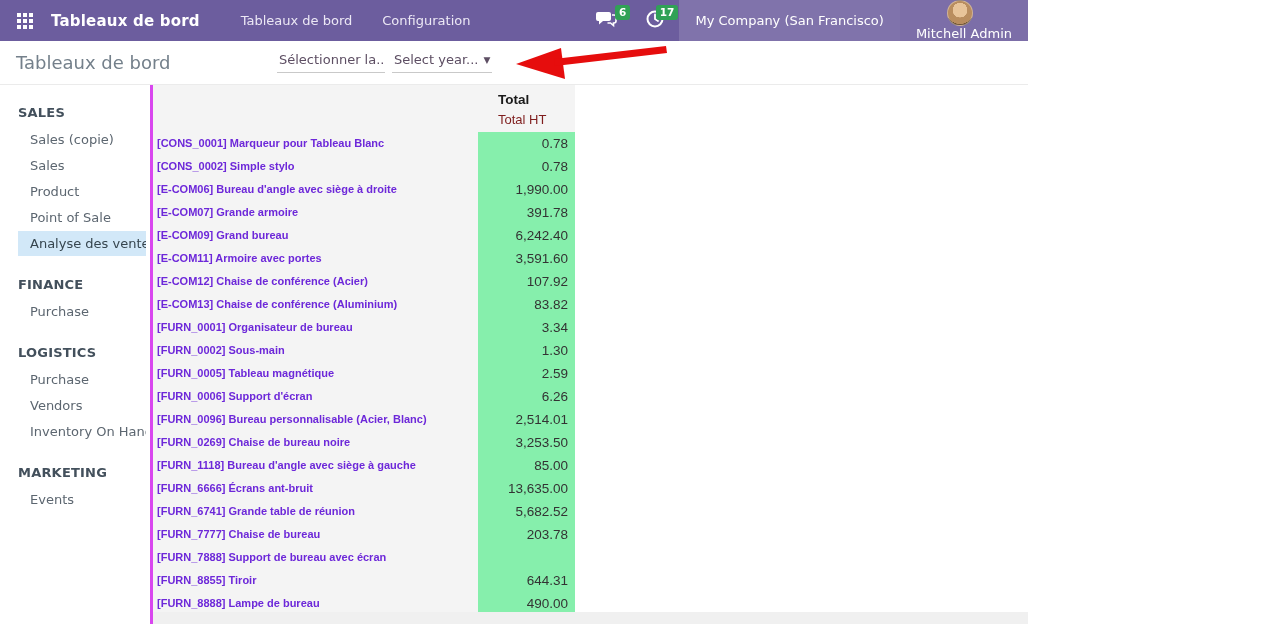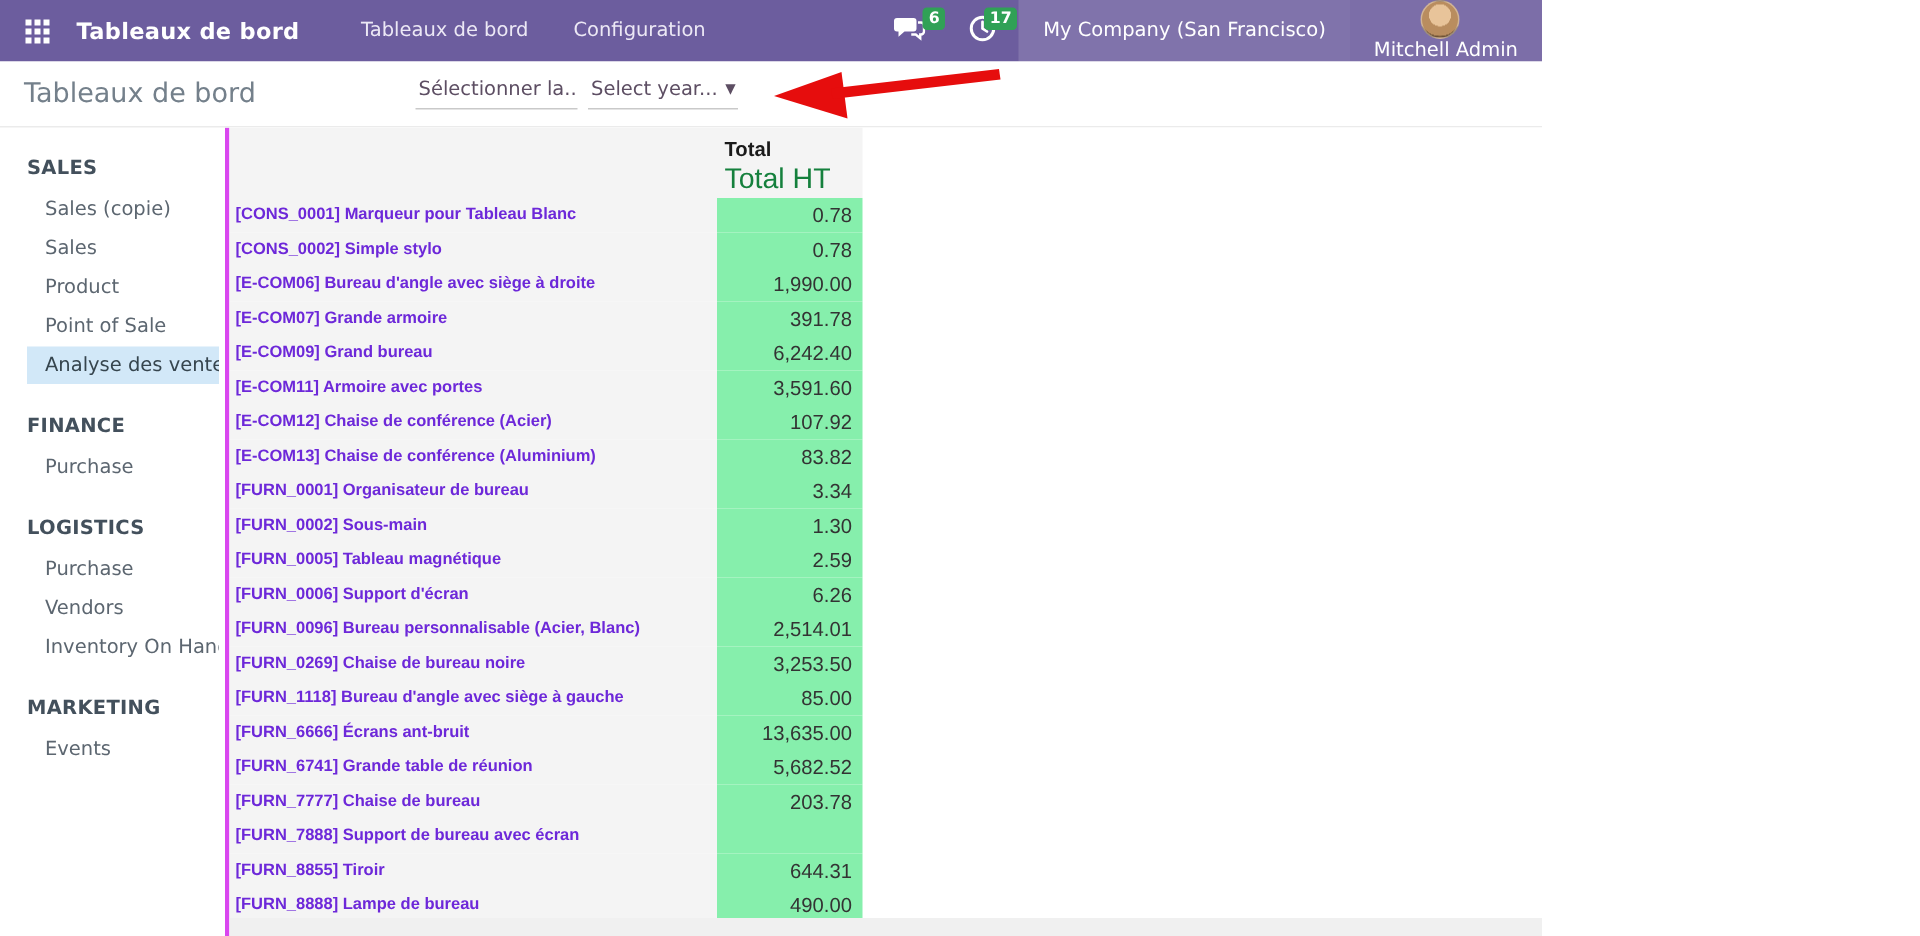--- a/index.html
+++ b/index.html
@@ -38,23 +38,23 @@
   .main { display: flex; height: 539px; }
   .sidebar { width: 153px; flex: none; border-right: 3px solid #d946ef; padding-top: 8px; background: #fff; overflow: hidden; }
   .side-section-title { margin: 21px 8px 7px 18px; font-size: 13px; font-weight: bold; color: #43505c; letter-spacing: .2px; }
   .sidebar > div:first-child .side-section-title { margin-top: 12px; }
   .side-item { margin: 0 4px 1px 18px; padding: 5px 4px 5px 12px; font-size: 13px; color: #5c6670; cursor: pointer; white-space: nowrap; overflow: hidden; }
   .side-item.active { background: #d2e8f8; color: #36454e; }
 
   
   .content { position: relative; flex: 1; background: #fff; overflow: hidden; font-family: "Liberation Sans", sans-serif; }
   .sheet-header { display: grid; grid-template-columns: 325px 97px; height: 47px; background: #f4f4f4; width: 422px; }
-  .sheet-header .hdr-value { padding: 5px 0 0 5px; }
+  .sheet-header .hdr-value { padding: 5px 0 0 5px; margin-left: 15px; }
   .hdr-total { font-size: 13.5px; font-weight: bold; color: #1a1a1a; line-height: 20px; }
-  .hdr-subtotal { font-size: 19px; color: #15803d; line-height: 20px; }
+  .hdr-subtotal { font-size: 13px; color: #7f1d1d; line-height: 20px; }
   .sheet-row { display: grid; grid-template-columns: 325px 97px; height: 23px; line-height: 23px; }
   .cell-label { background: #f4f4f4; font-weight: bold; color: #6d28d9; font-size: 11px; padding-left: 4px; white-space: nowrap; overflow: hidden; }
   .cell-value { background: #86efac; text-align: right; padding-right: 7px; color: #333; font-size: 13.5px; }
   .hscroll-track { position: absolute; left: 0; bottom: 0; width: 100%; height: 12px; background: #f0f0f0; }
 </style>
 </head>
 <body>
 
 <div class="screen">
 

